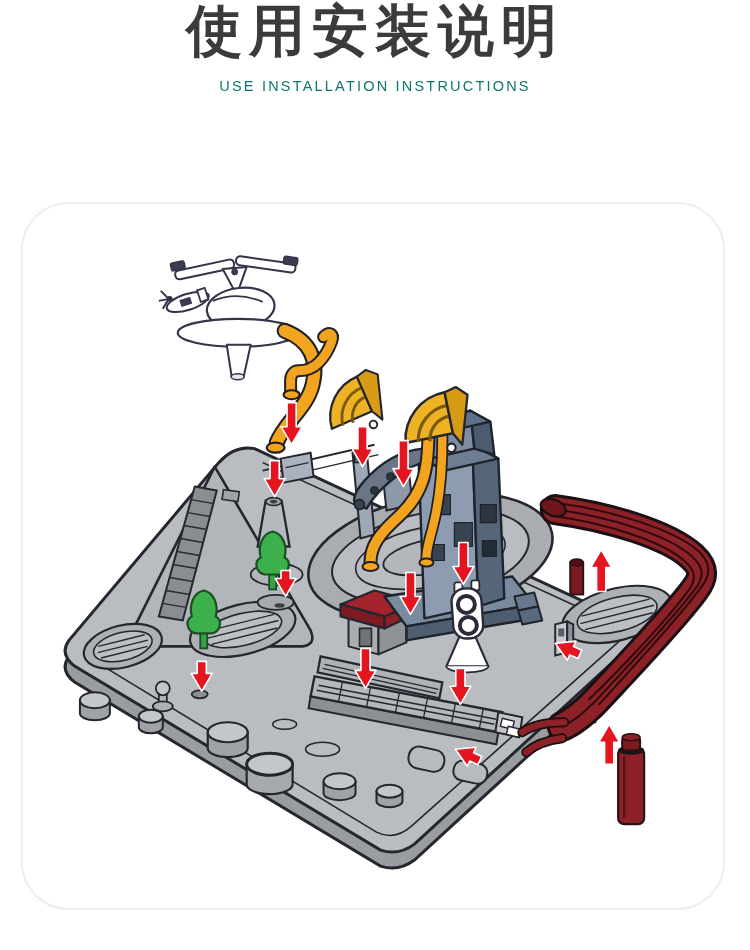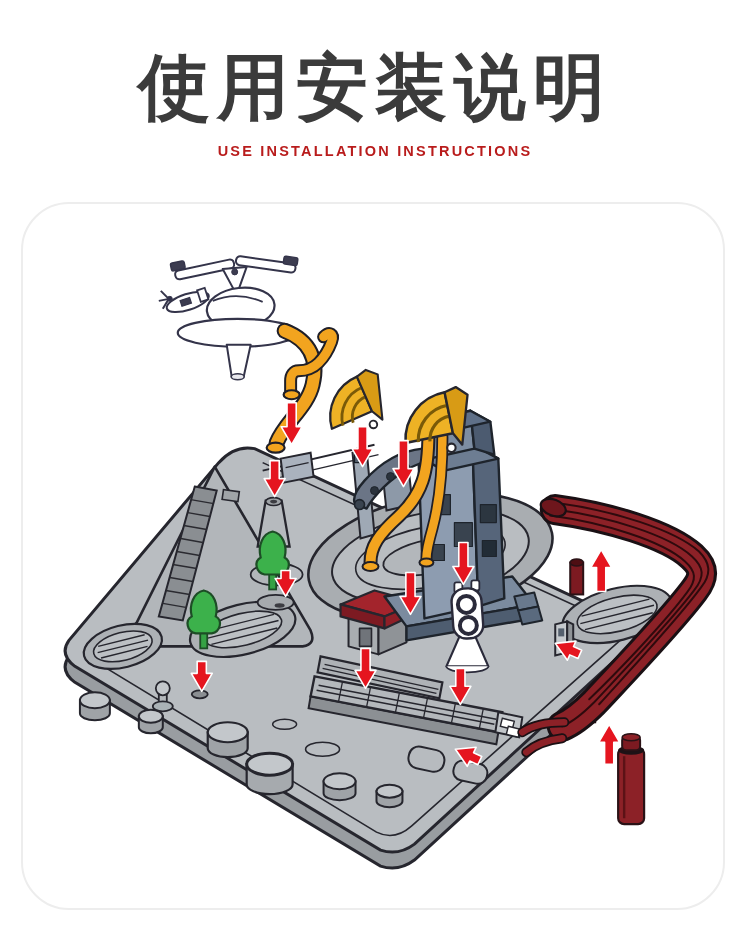--- a/index.html
+++ b/index.html
@@ -1,22 +1,22 @@
 <!DOCTYPE html>
 <html><head>
 <meta charset="utf-8">
 <style>
   html,body{margin:0;padding:0;background:#ffffff;}
   body{width:750px;height:950px;position:relative;overflow:hidden;
        font-family:"Liberation Sans","DejaVu Sans",sans-serif;}
   .header{position:absolute;top:0;left:0;width:750px;text-align:center;}
-  .title{margin:0;padding-top:48px;font-size:72px;font-weight:bold;
+  .title{margin:0;font-size:56px;font-weight:bold;
          letter-spacing:7px;color:#3b3b3b;line-height:1.1;}
-  .subtitle{margin:8px;margin-top:16px;font-size:14.5px;font-weight:700;
-            letter-spacing:2.2px;color:#b91c1c;}
+  .subtitle{margin:8px;margin-top:16px;font-size:14.5px;font-weight:400;
+            letter-spacing:2.2px;color:#0f766e;}
   .photo-panel{position:absolute;left:21px;top:202px;width:704px;height:708px;
                box-sizing:border-box;border:2px solid #ededed;border-radius:48px;
                background:#ffffff;overflow:hidden;}
   .photo-panel svg{position:absolute;left:0;top:0;}
 </style>
 </head>
 <body>
 
 <div class="header">
   <h1 class="title">使用安装说明</h1>

